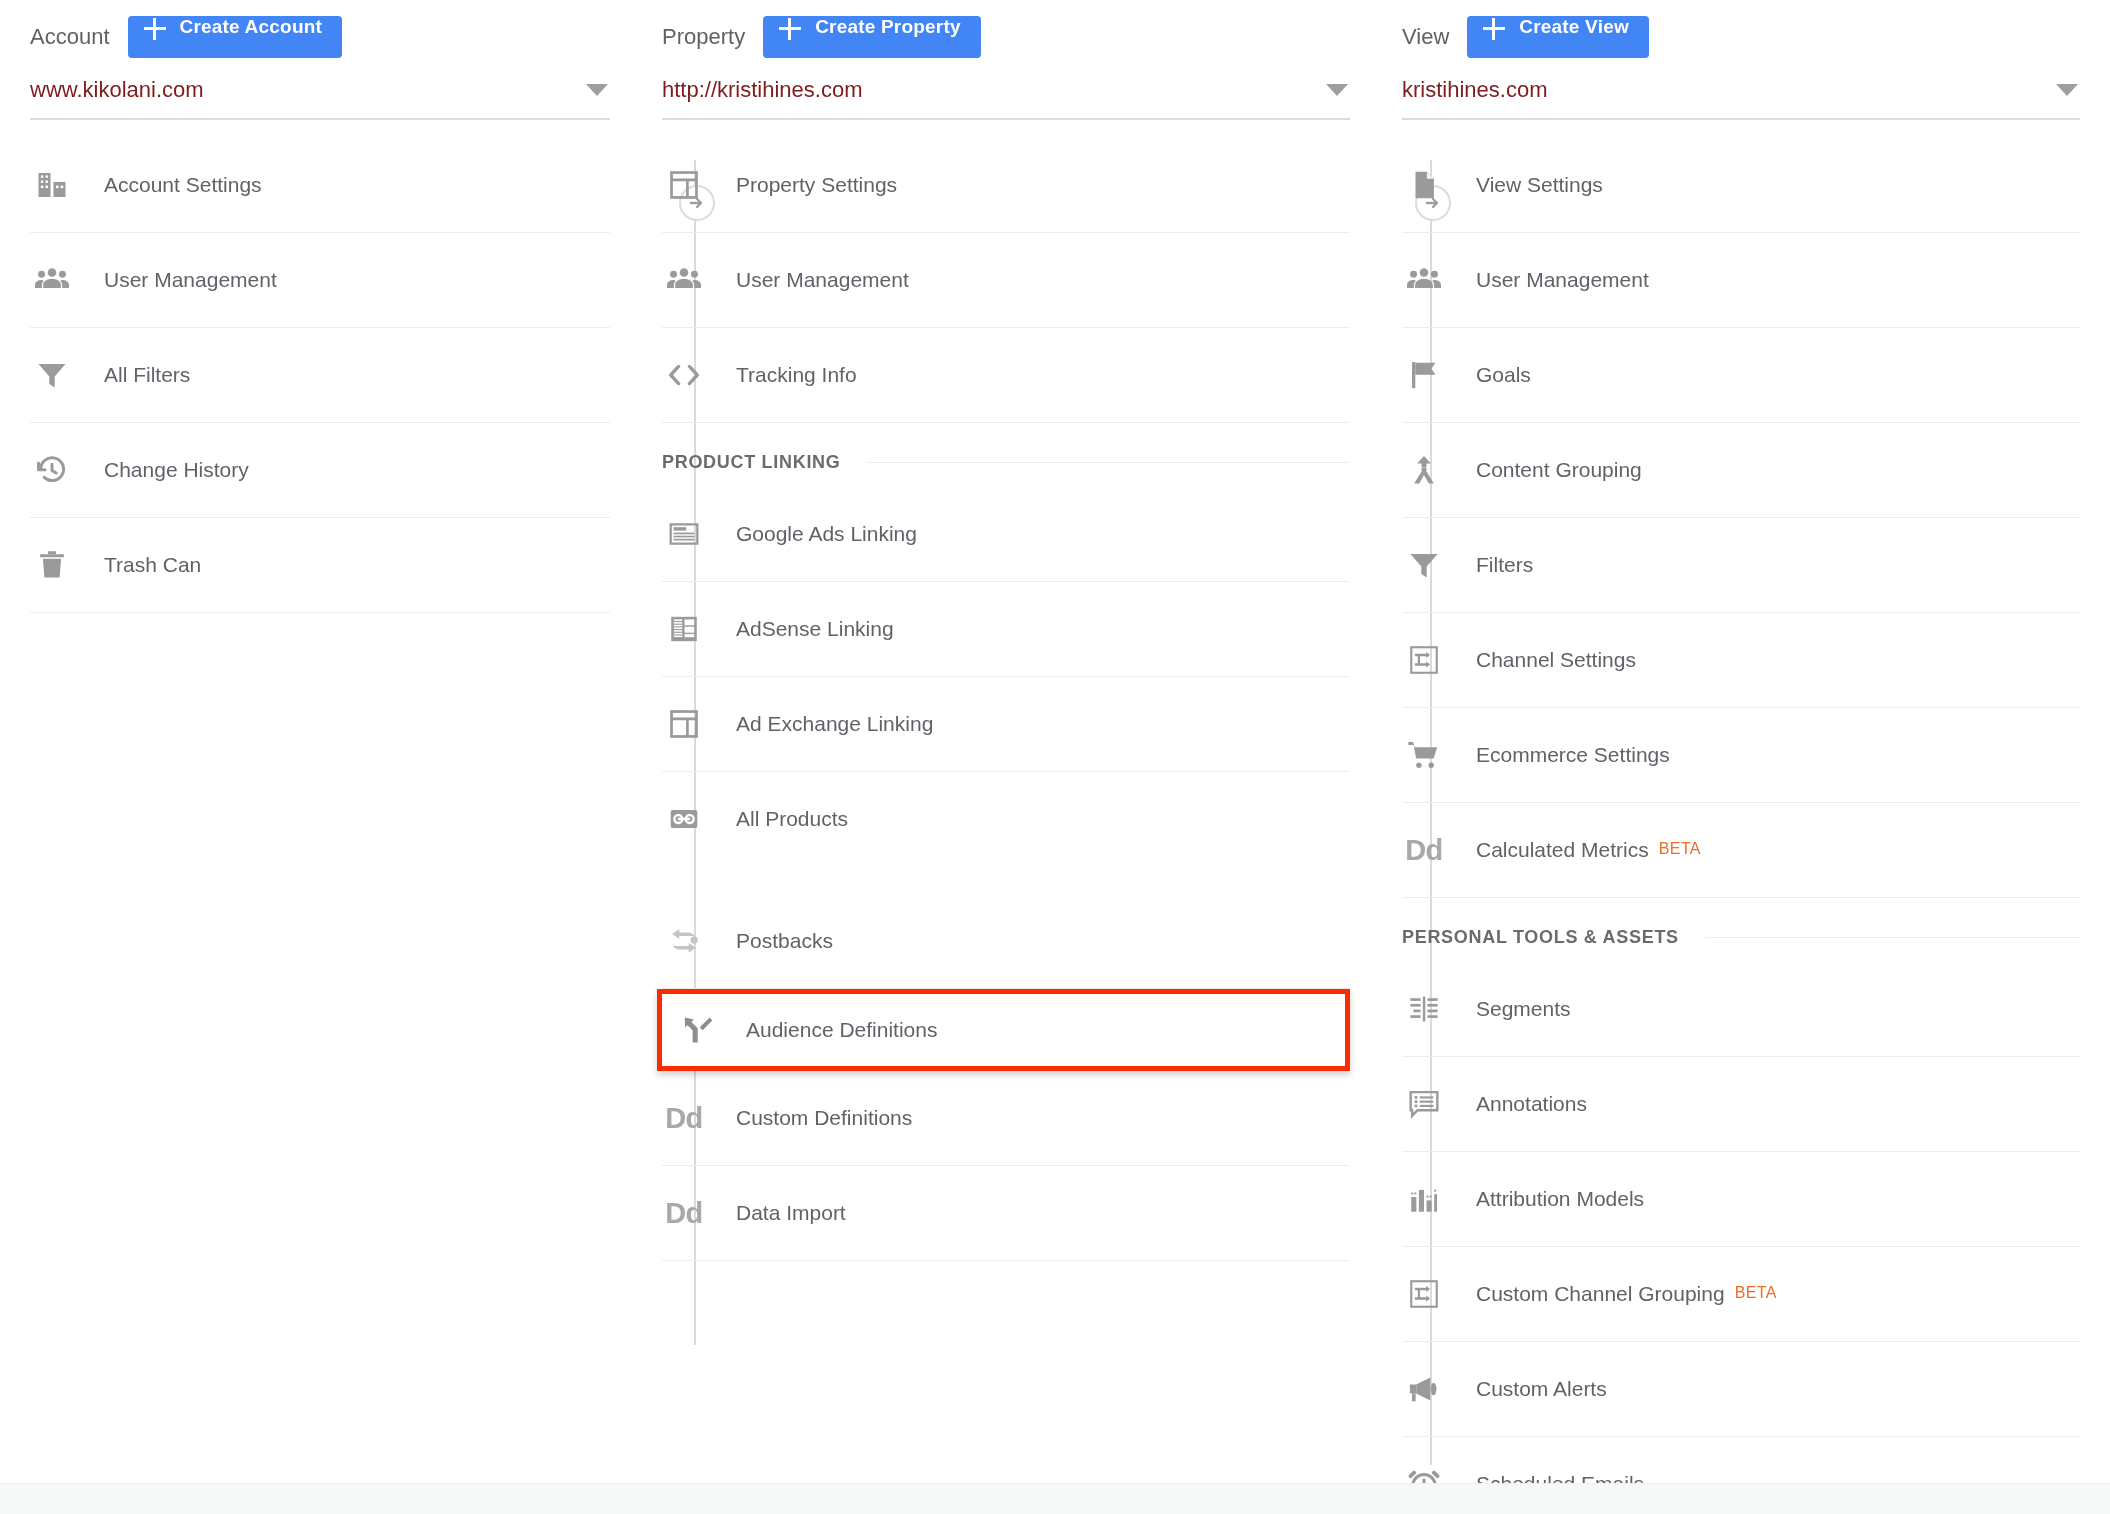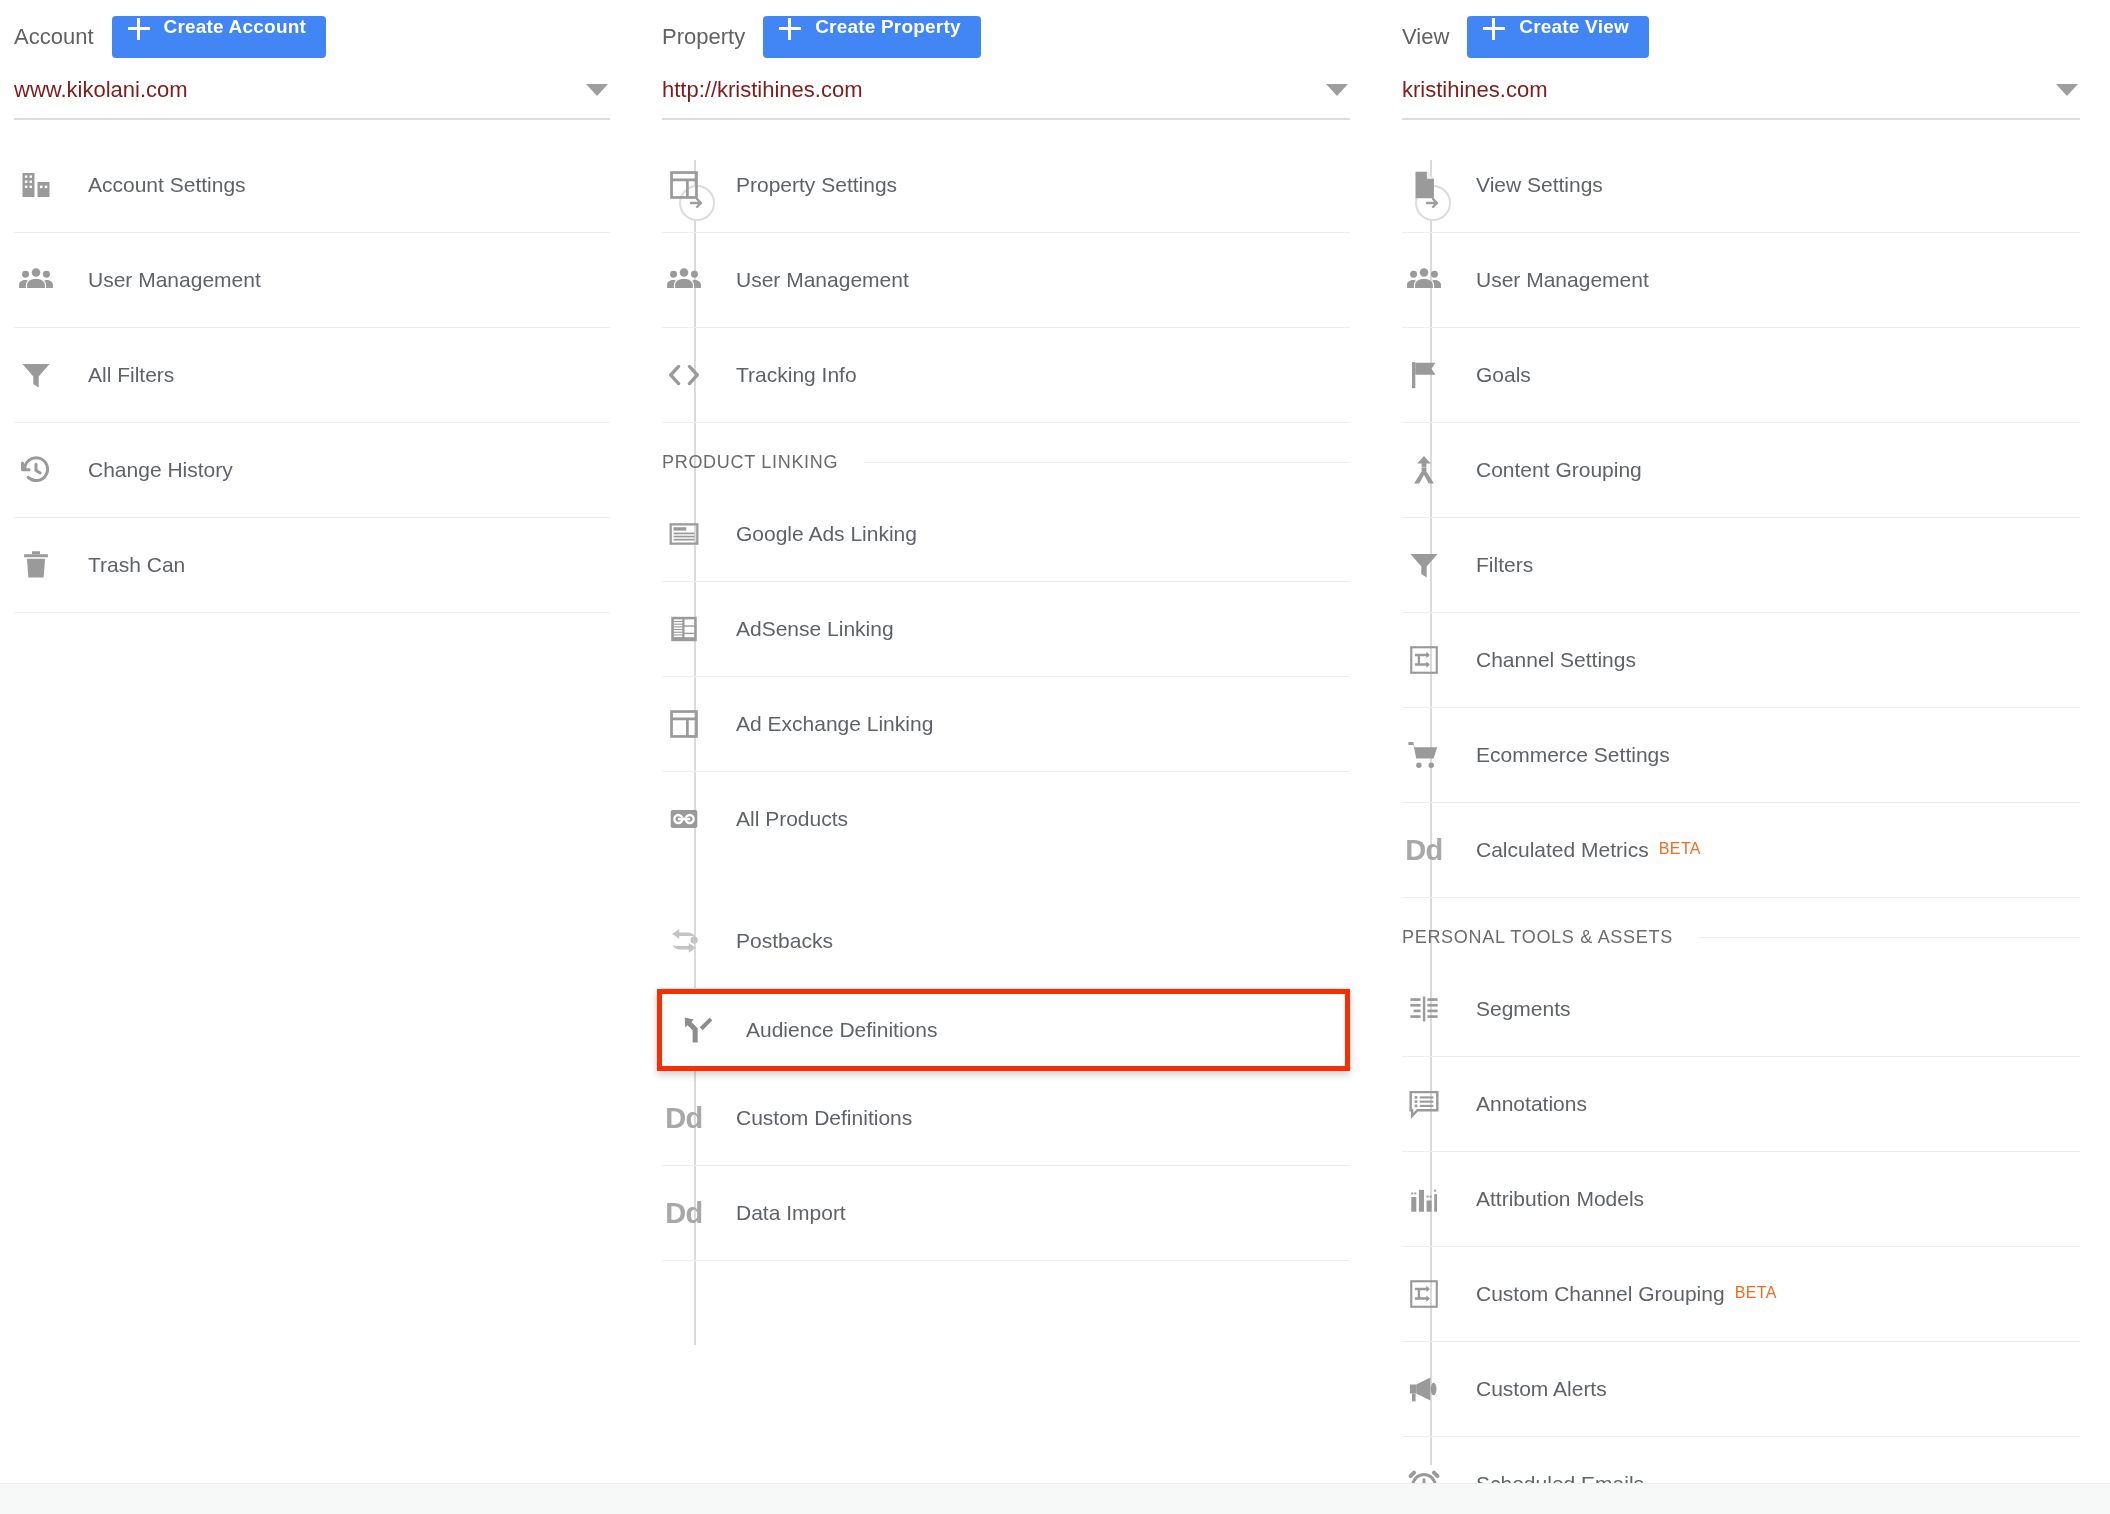--- a/index.html
+++ b/index.html
@@ -24,21 +24,21 @@
     height: 1484px;
     display: flex;
     flex-direction: row;
     align-items: flex-start;
   }
 
   .col {
     position: relative;
     box-sizing: border-box;
   }
-  .col-account { width: 640px; padding-left: 14px; padding-right: 30px; }
+  .col-account { width: 640px; padding-left: 30px; padding-right: 30px; }
   .col-property { width: 740px; padding-left: 22px; padding-right: 30px; }
   .col-view    { width: 730px; padding-left: 22px; padding-right: 30px; }
 
   
   .rail {
     position: absolute;
     top: 160px;
     width: 2px;
     background: #dadada;
   }
@@ -177,21 +177,21 @@
   
   .section-head {
     display: flex;
     align-items: center;
     height: 64px;
     padding-top: 14px;
     box-sizing: border-box;
   }
   .section-head-text {
     font-size: 18px;
-    font-weight: normal;
+    font-weight: bold;
     letter-spacing: 0.7px;
     color: #6b6b6b;
     white-space: nowrap;
     margin-right: 26px;
   }
   .section-head-rule {
     flex: 1;
     height: 1px;
     background: #ededed;
   }

